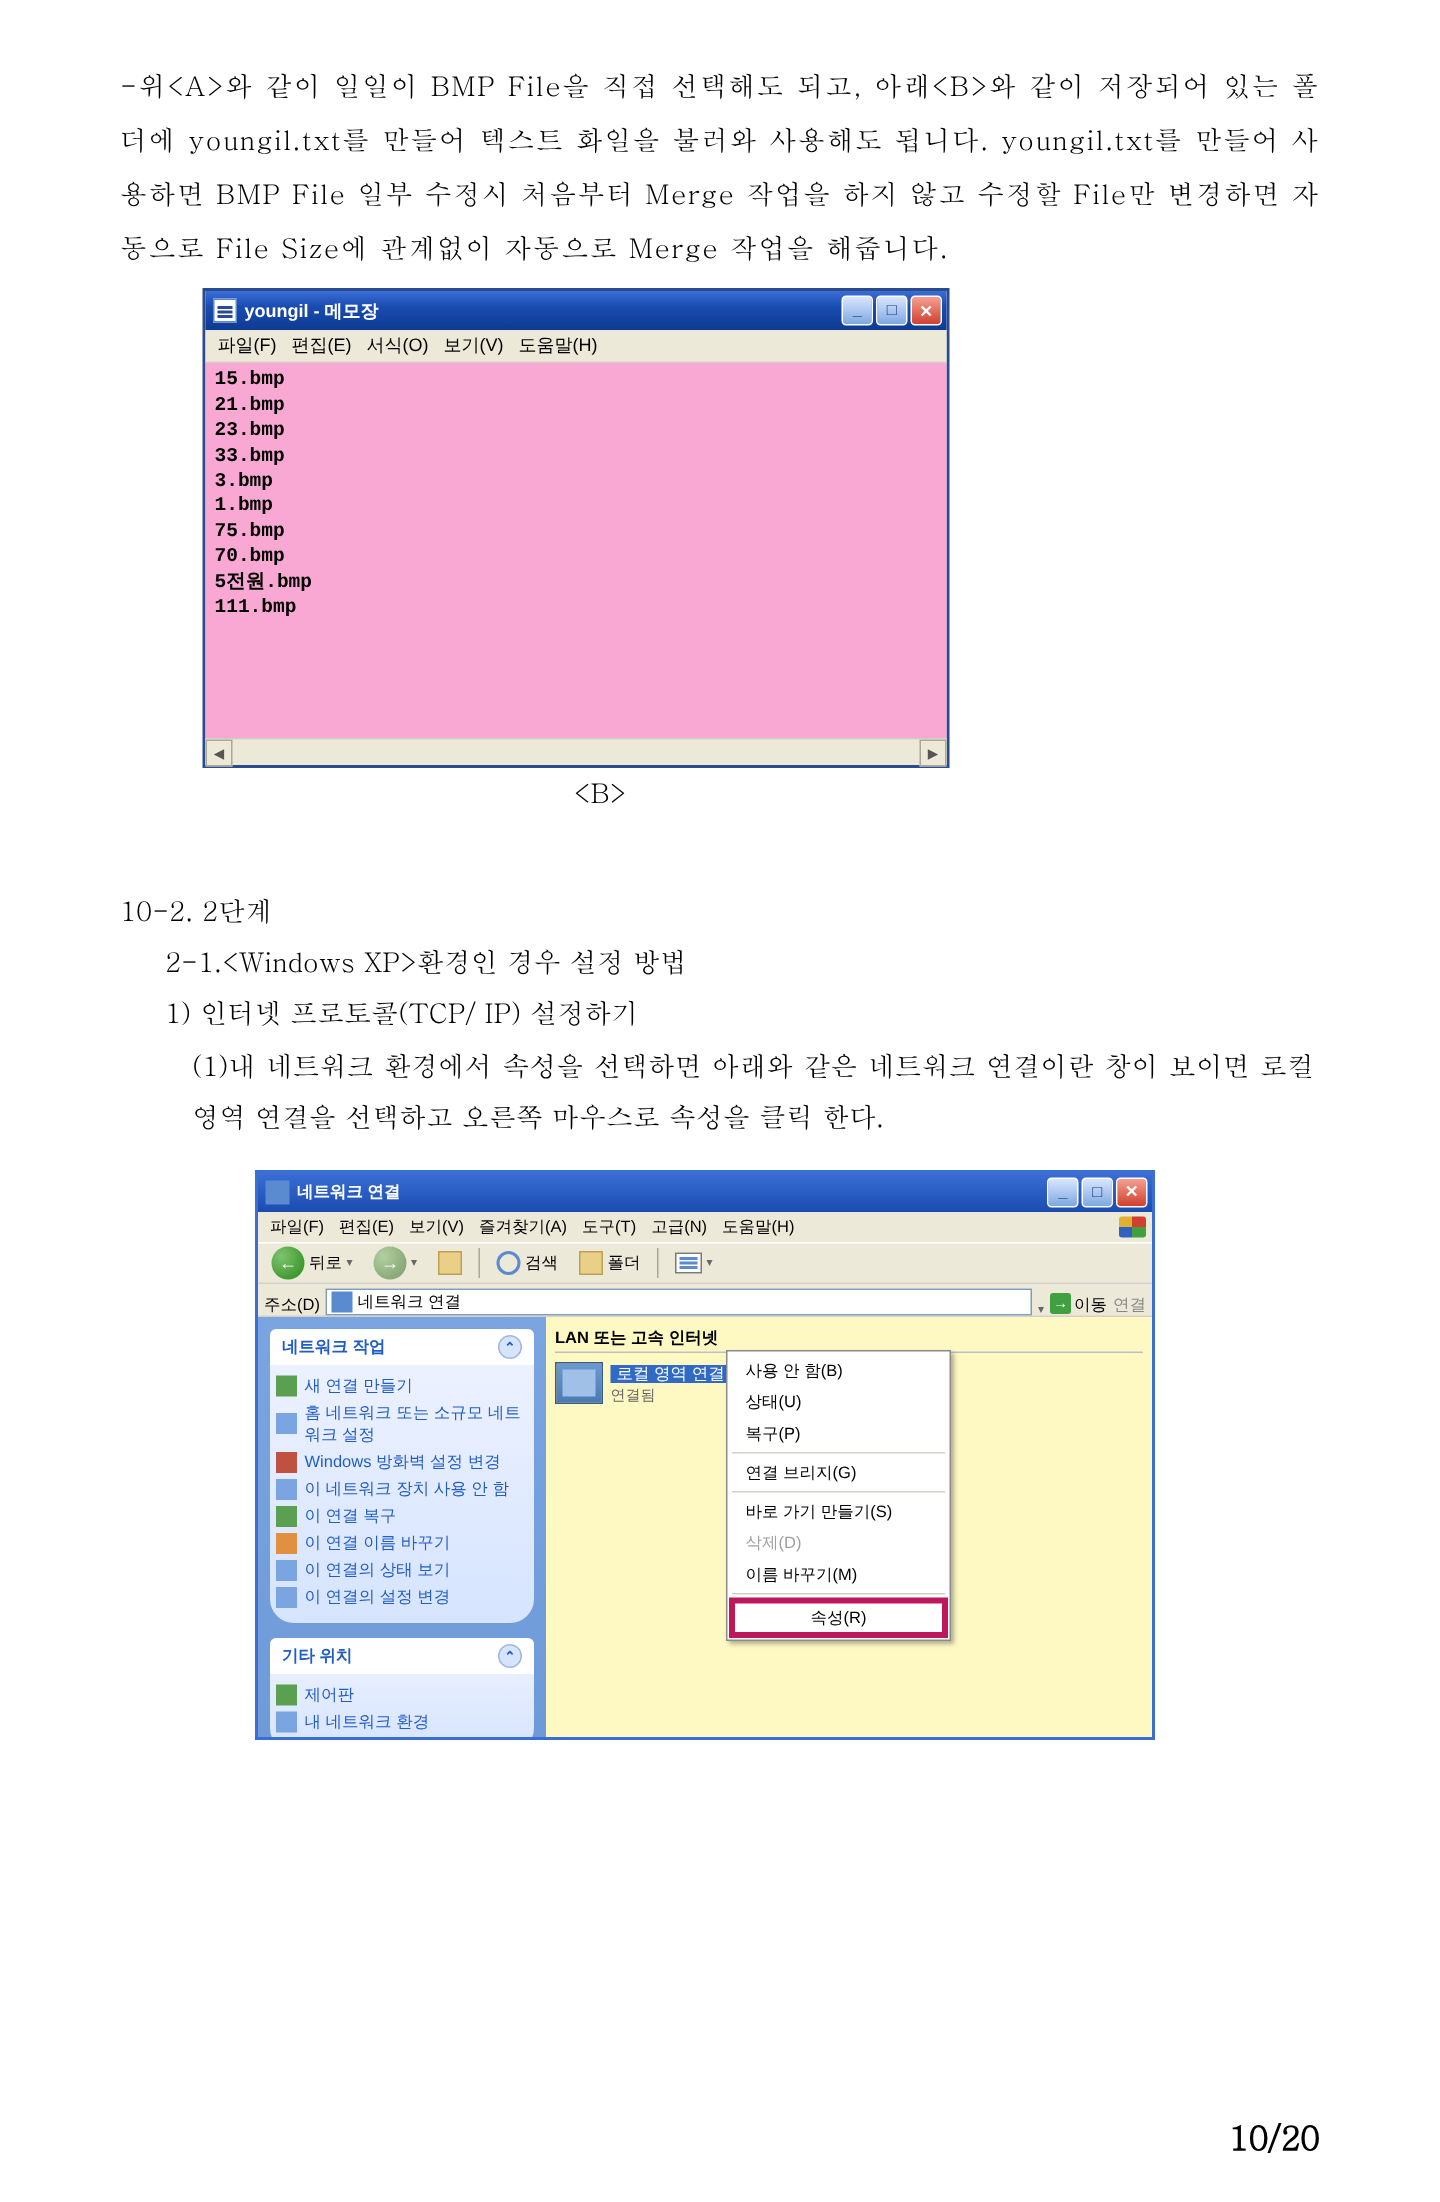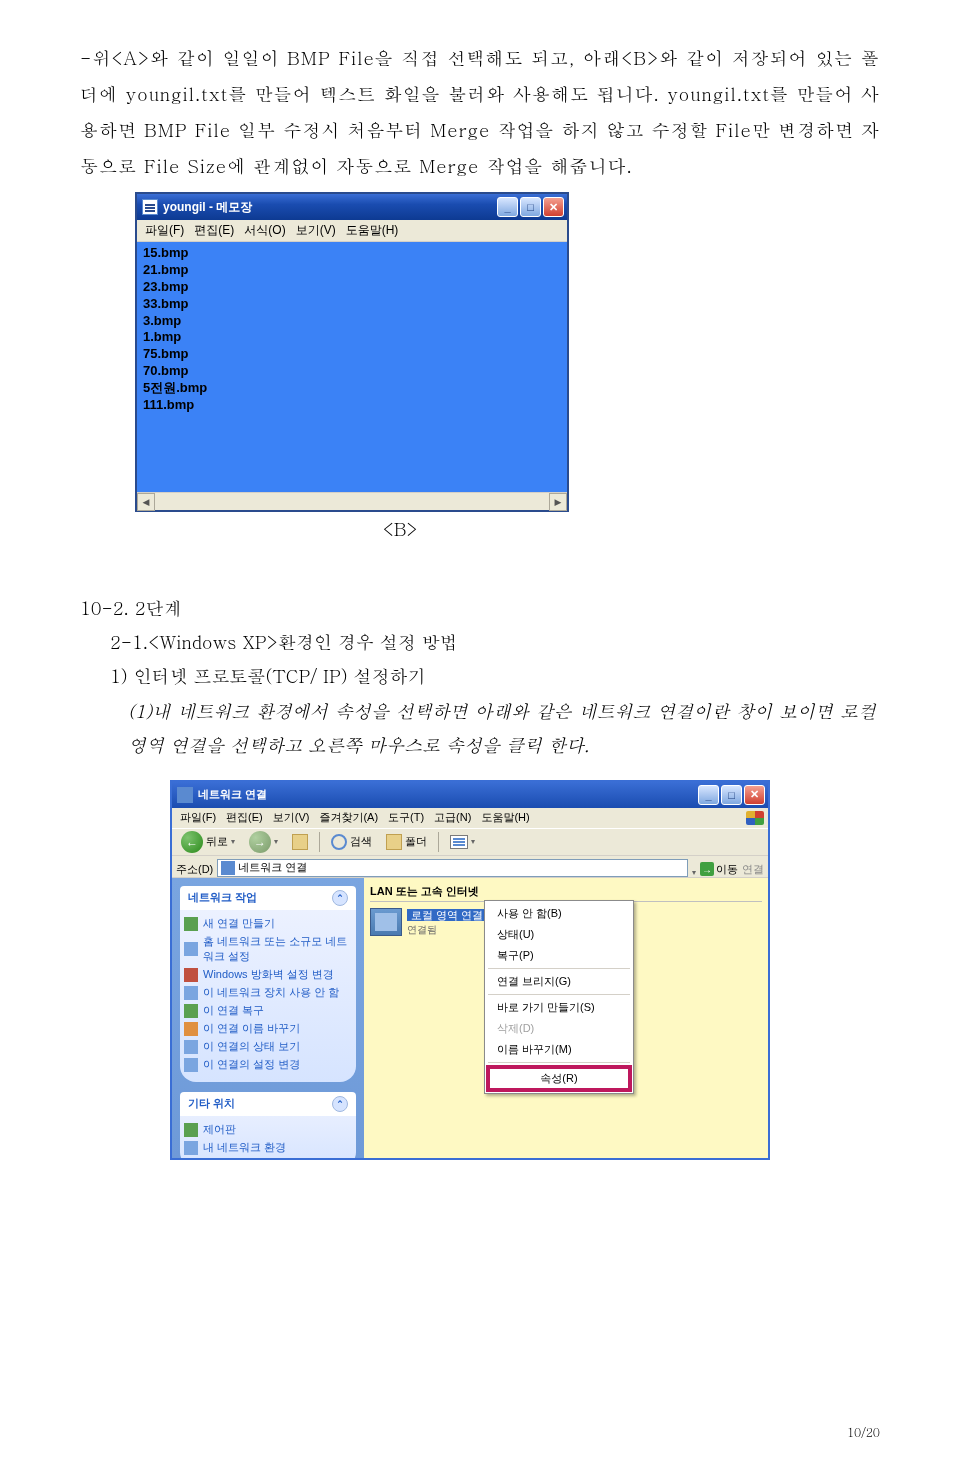--- a/index.html
+++ b/index.html
@@ -13,21 +13,21 @@
       padding: 40px 80px 30px 80px;
       position: relative;
     }
     .para {
       line-height: 2.0;
       margin-bottom: 8px;
       text-align: justify;
       letter-spacing: 1px;
     }
     .notepad-window {
-      width: 434px;
+      width: 498px;
       margin: 8px 16px 4px 55px;
       border: 2px solid #2a4b8d;
       background: #fff;
       font-family: "MS Sans Serif", "Tahoma", sans-serif;
       font-size: 12px;
     }
     .titlebar {
       height: 26px;
       background: linear-gradient(to bottom, #3a6ed5, #1a4cb0 40%, #0d3a92);
       display: flex;
@@ -68,23 +68,23 @@
       background: #ece9d8;
       border-bottom: 1px solid #d4d0c8;
       display: flex;
       align-items: center;
       padding: 0 4px;
       font-size: 12px;
       gap: 2px;
     }
     .menuitem { padding: 2px 4px; }
     .notepad-body {
-      background: #3b82f6;
+      background: #f9a8d4;
       padding: 3px 6px;
-      font-family: Liberation Sans, sans-serif;
+      font-family: Liberation Mono, monospace;
       font-size: 13px;
       line-height: 1.3;
       height: 250px;
       overflow: hidden;
       white-space: pre;
       color: #000;
       font-weight: bold;
     }
     .notepad-scroll {
       height: 18px;
@@ -106,21 +106,21 @@
       margin-left: 55px;
       margin-bottom: 50px;
       font-size: 18px;
     }
 
     .section-heading {
       margin-top: 30px;
       line-height: 1.9;
     }
     .indent1 { padding-left: 30px; }
-    .indent2 { padding-left: 48px; font-style: italic; }
+    .indent2 { padding-left: 48px; }
 
     .explorer-window {
       width: 600px;
       margin: 18px 0 0 90px;
       border: 2px solid #3a6ed5;
       background: #fff;
       font-family: "Tahoma", "MS Sans Serif", sans-serif;
       font-size: 11px;
     }
     .exp-titlebar {
@@ -257,21 +257,22 @@
     .ctx-sep { height: 1px; background: #d4d0c8; margin: 2px 1px; }
     .ctx-item.highlight {
       border: 4px solid #be185d;
       margin: 2px -1px -1px -1px;
       padding: 2px 9px;
       text-align: center;
     }
     .footer {
       position: absolute;
       bottom: 28px; right: 80px;
-      font-size: 12px;
+      font-size: 22px;
+      font-weight: bold;
     }
     .small-xp-logo {
       width: 18px; height: 14px;
       display: inline-block;
       background: conic-gradient(#d04030 0 25%, #40a040 25% 50%, #3060c0 50% 75%, #e0b030 75% 100%);
       border-radius: 2px;
     }
   </style>
 </head>
 <body>

